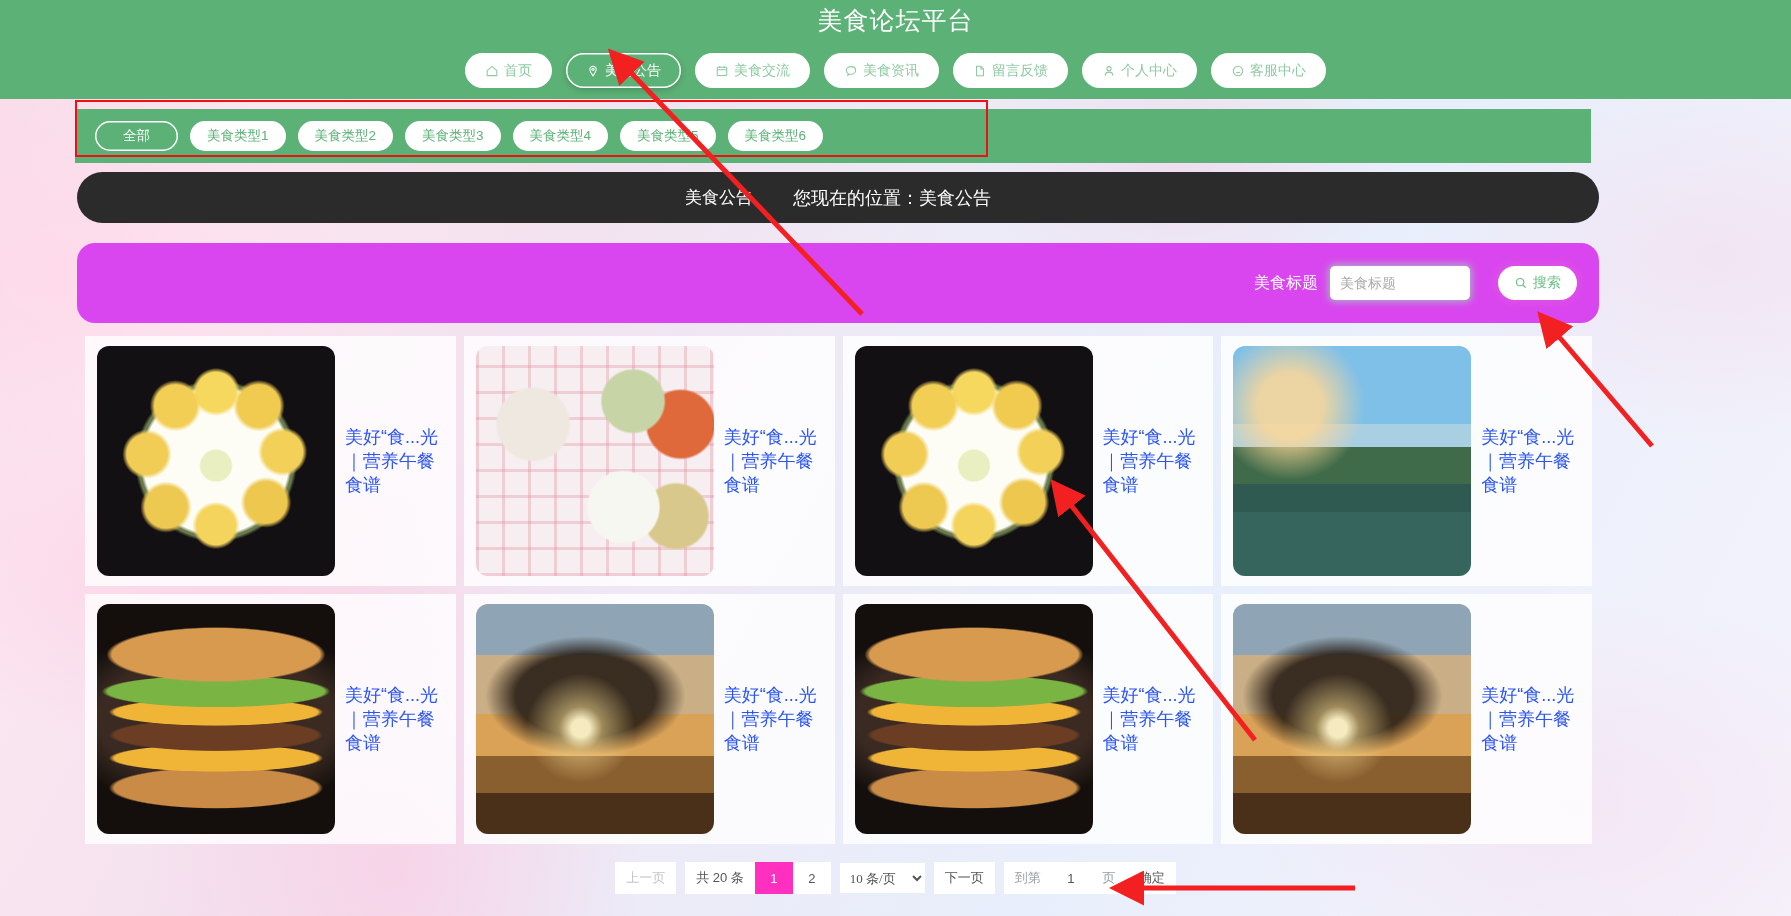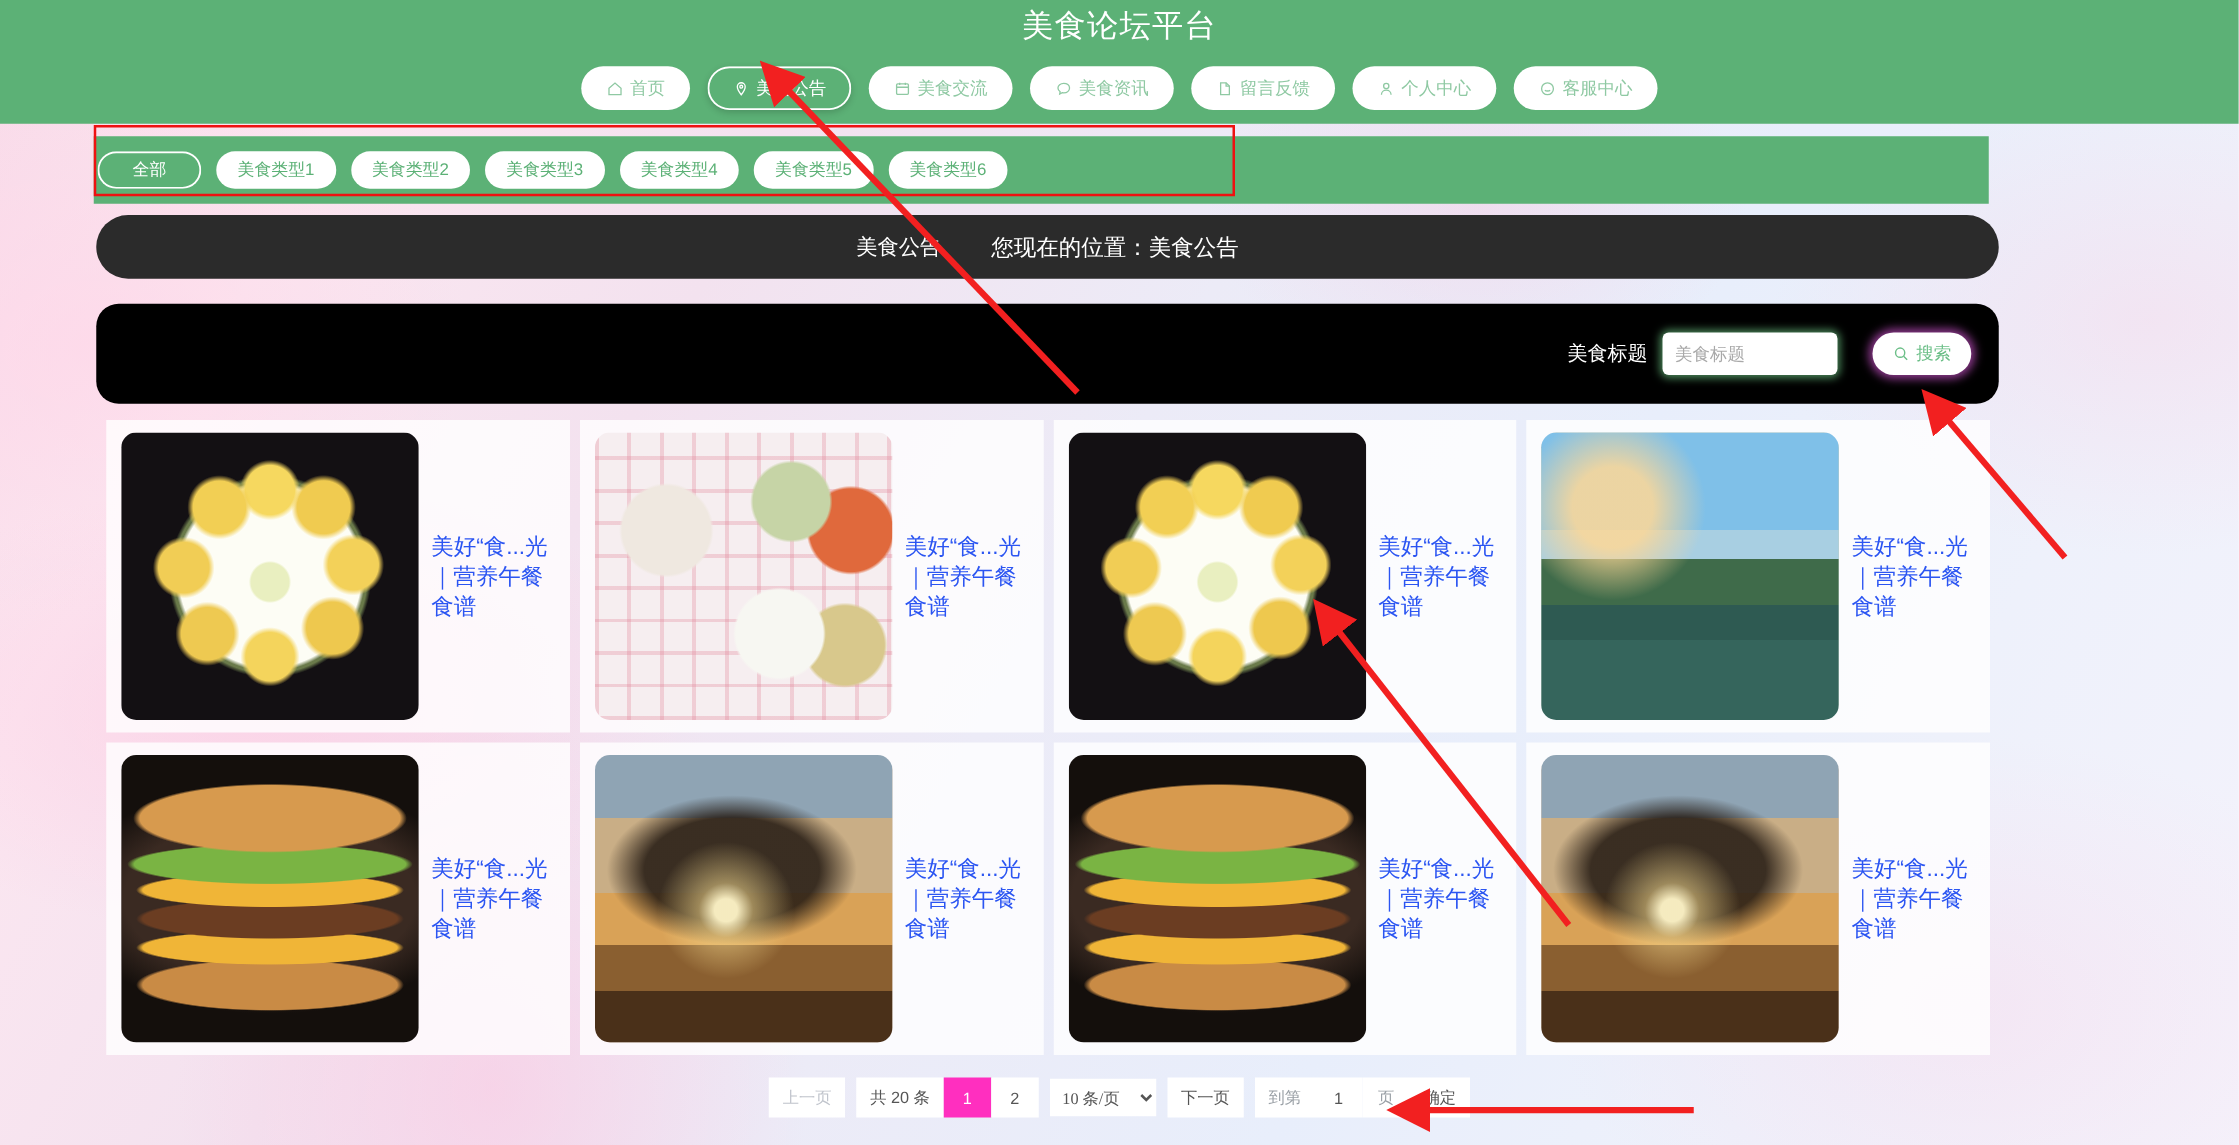--- a/index.html
+++ b/index.html
@@ -46,21 +46,21 @@
     box-shadow: 0 0 0 1.5px #ffffff inset, 0 2px 6px rgba(0,0,0,.18);
   }
   .nav-item svg { width: 14px; height: 14px; display: block; flex: none; }
   .nav-item .ic { stroke: #8fc9a3; }
   .nav-item.active .ic { stroke: #ffffff; }
 
   
   .cat-bar {
     position: absolute; left: 75px; top: 109px; width: 1516px; height: 54px;
     background: #5cb176;
-    display: flex; align-items: center; gap: 12px; padding-left: 3px;
+    display: flex; align-items: center; gap: 12px; padding-left: 20px;
   }
   .cat-chip {
     height: 30px; padding: 0 17px; border-radius: 15px;
     background: #ffffff; color: #5cb176;
     font-size: 13.5px; display: flex; align-items: center;
     white-space: nowrap; cursor: pointer;
   }
   .cat-chip.active {
     background: #5cb176; color: #ffffff;
     box-shadow: 0 0 0 1.5px #ffffff inset;
@@ -76,21 +76,21 @@
     position: absolute; left: 77px; top: 172px; width: 1522px; height: 51px;
     background: #2b2b2b; border-radius: 26px;
     display: flex; align-items: center; justify-content: center; gap: 40px;
     color: #ffffff; font-size: 17px;
   }
   .crumb-sub { font-size: 18px; }
 
   
   .search-bar {
     position: absolute; left: 77px; top: 243px; width: 1522px; height: 80px;
-    background: #000000; border-radius: 18px;
+    background: #d946ef; border-radius: 18px;
     display: flex; align-items: center; justify-content: flex-end;
     padding-right: 22px; gap: 12px;
   }
   .search-label { color: #ffffff; font-size: 16px; }
   .search-input {
     width: 140px; height: 34px; border: none; border-radius: 5px;
     background: #ffffff; padding: 0 10px; font-size: 14px; color: #333;
     font-family: "Liberation Sans", sans-serif;
     box-shadow: 0 0 7px 2px rgba(140,255,170,.55);
     outline: none;

